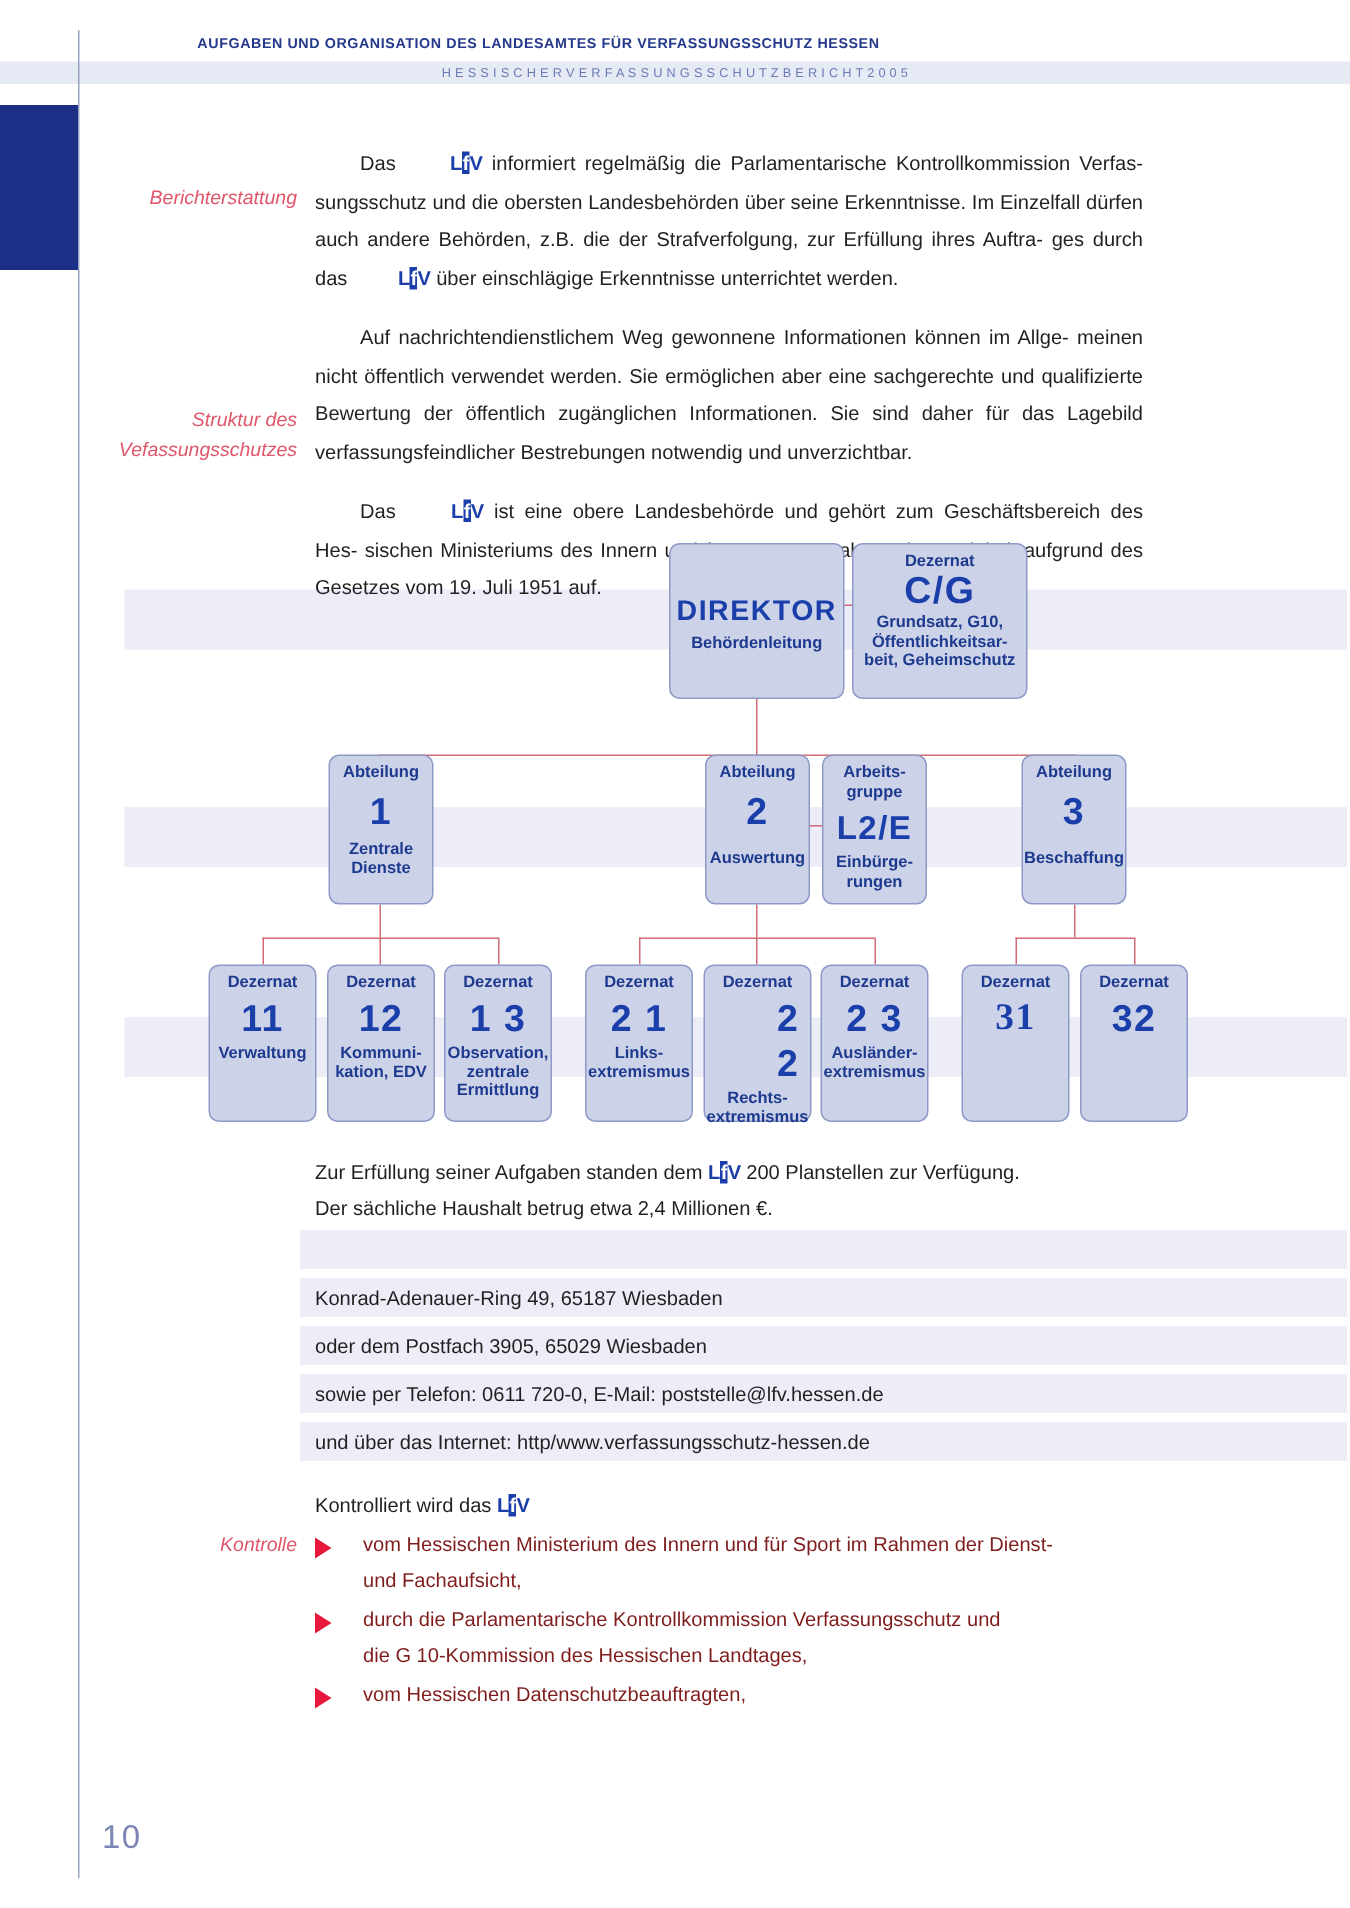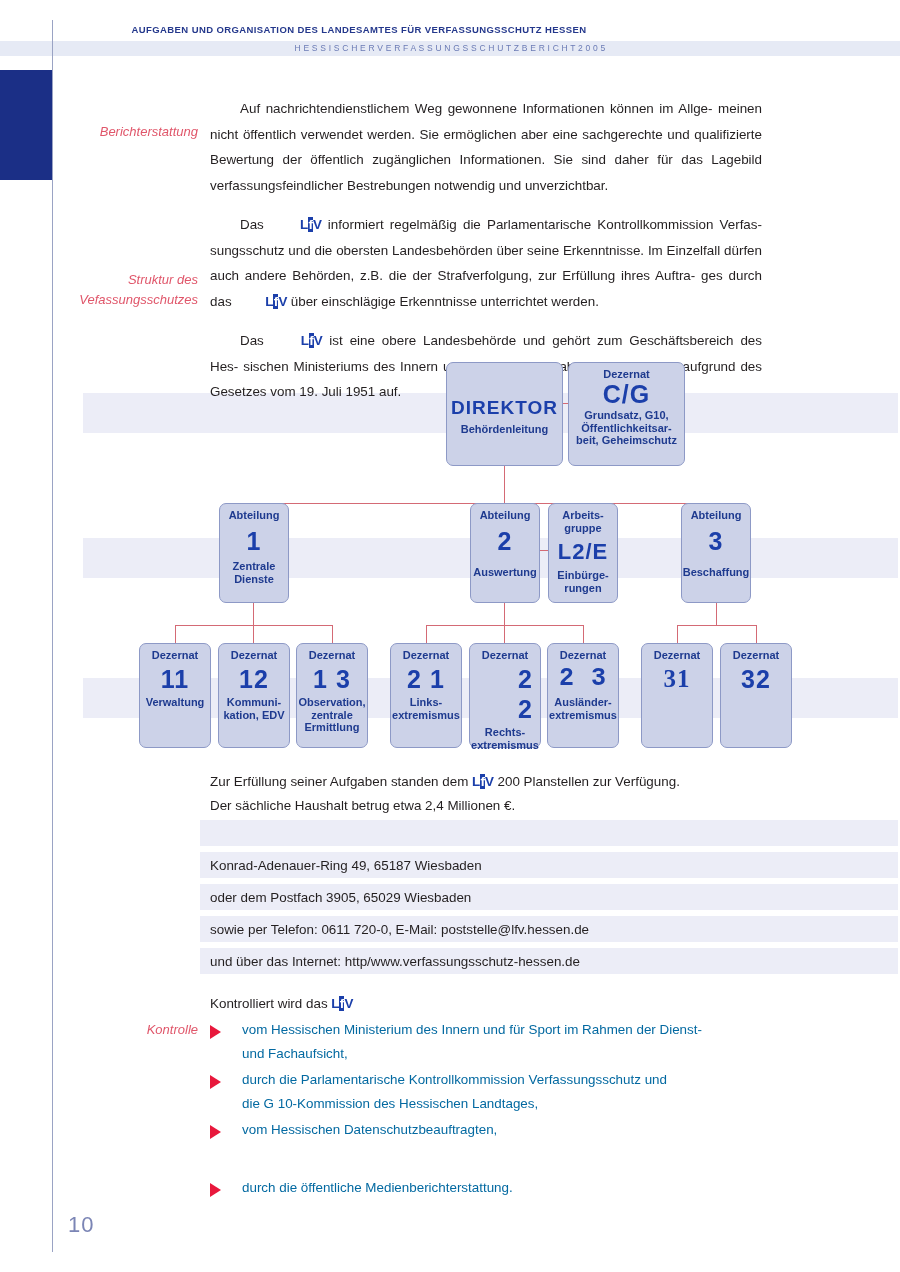--- a/index.html
+++ b/index.html
@@ -101,21 +101,21 @@
 
   
   .bullet-row{position:absolute;left:210px;width:560px;}
   .bullet-mark{
     position:absolute;left:0;top:7px;width:0;height:0;
     border-left:11px solid #e8183c;
     border-top:7px solid transparent;
     border-bottom:7px solid transparent;
   }
   .bullet-text{
-    margin-left:32px;font-size:13.4px;line-height:24px;color:#0369a1;
+    margin-left:32px;font-size:13.4px;line-height:24px;color:#7f1d1d;
   }
 </style>
 </head>
 <body>
 
 <div class="page">
 
   <div class="runhead">AUFGABEN UND ORGANISATION DES LANDESAMTES FÜR VERFASSUNGSSCHUTZ HESSEN</div>
   <div class="headband"></div>
   <div class="headband-text">H E S S I S C H E R       V E R F A S S U N G S S C H U T Z B E R I C H T       2 0 0 5</div>
@@ -139,40 +139,40 @@
   </div>
   <div class="margnote" style="top:270px;">
     <div>Struktur des</div>
     <div>Vefassungsschutzes</div>
   </div>
   <div class="margnote" style="top:1020px;">
     <span>Kontrolle</span>
   </div>
 
   <div class="col" style="top:96px;">
-
-    <p class="ind">
-      <span>Auf nachrichtendienstlichem Weg gewonnene Informationen können im Allge-</span>
-      <span>meinen nicht öffentlich verwendet werden. Sie ermöglichen aber eine sachgerechte</span>
-      <span>und qualifizierte Bewertung der öffentlich zugänglichen Informationen. Sie sind daher</span>
-      <span>für das Lagebild verfassungsfeindlicher Bestrebungen notwendig und unverzichtbar.</span>
-    </p>
 
     <p class="ind">
       <span>Das</span>
       <span class="lfv"><span class="l">L</span><span class="f">f</span><span class="v">V</span></span>
       <span>informiert regelmäßig die Parlamentarische Kontrollkommission Verfas-</span>
       <span>sungsschutz und die obersten Landesbehörden über seine Erkenntnisse. Im Einzelfall</span>
       <span>dürfen auch andere Behörden, z.B. die der Strafverfolgung, zur Erfüllung ihres Auftra-</span>
       <span>ges durch das</span>
       <span class="lfv"><span class="l">L</span><span class="f">f</span><span class="v">V</span></span>
       <span>über einschlägige Erkenntnisse unterrichtet werden.</span>
     </p>
 
     <p class="ind">
+      <span>Auf nachrichtendienstlichem Weg gewonnene Informationen können im Allge-</span>
+      <span>meinen nicht öffentlich verwendet werden. Sie ermöglichen aber eine sachgerechte</span>
+      <span>und qualifizierte Bewertung der öffentlich zugänglichen Informationen. Sie sind daher</span>
+      <span>für das Lagebild verfassungsfeindlicher Bestrebungen notwendig und unverzichtbar.</span>
+    </p>
+
+    <p class="ind">
       <span>Das</span>
       <span class="lfv"><span class="l">L</span><span class="f">f</span><span class="v">V</span></span>
       <span>ist eine obere Landesbehörde und gehört zum Geschäftsbereich des Hes-</span>
       <span>sischen Ministeriums des Innern und für Sport. Es nahm seine Tätigkeit aufgrund des</span>
       <span>Gesetzes vom 19. Juli 1951 auf.</span>
     </p>
   </div>
 
   <div class="chart">
 
@@ -273,21 +273,21 @@
 
     <div class="node" style="left:469px;top:288px;width:72px;height:105px;">
       <div class="cap">Dezernat</div>
       <div class="big" style="margin-top:2px;padding-left:41px;">2 2</div>
       <div class="sub" style="margin-top:2px;">Rechts-</div>
       <div class="sub">extremismus</div>
     </div>
 
     <div class="node" style="left:547px;top:288px;width:72px;height:105px;">
       <div class="cap">Dezernat</div>
-      <div class="big" style="margin-top:2px;font-family:Liberation Mono, monospace;">2 3</div>
+      <div class="big" style="margin-top:2px;">2 3</div>
       <div class="sub" style="margin-top:2px;">Ausländer-</div>
       <div class="sub">extremismus</div>
     </div>
 
     <div class="node" style="left:641px;top:288px;width:72px;height:105px;">
       <div class="cap">Dezernat</div>
       <div class="big" style="margin-top:2px;font-family:Liberation Serif, serif;">31</div>
     </div>
 
     <div class="node" style="left:720px;top:288px;width:72px;height:105px;">
@@ -324,18 +324,14 @@
     <div class="bullet-text">durch die Parlamentarische Kontrollkommission Verfassungsschutz und</div>
     <div class="bullet-text">die G 10-Kommission des Hessischen Landtages,</div>
   </div>
 
   <div class="bullet-row" style="top:1118px;">
     <div class="bullet-mark"></div>
     <div class="bullet-text">vom Hessischen Datenschutzbeauftragten,</div>
   </div>
 
 
-  <div class="bullet-row" style="top:1176px;">
-    <div class="bullet-mark"></div>
-    <div class="bullet-text">durch die öffentliche Medienberichterstattung.</div>
-  </div>
 
 </div>
 
 </body></html>

